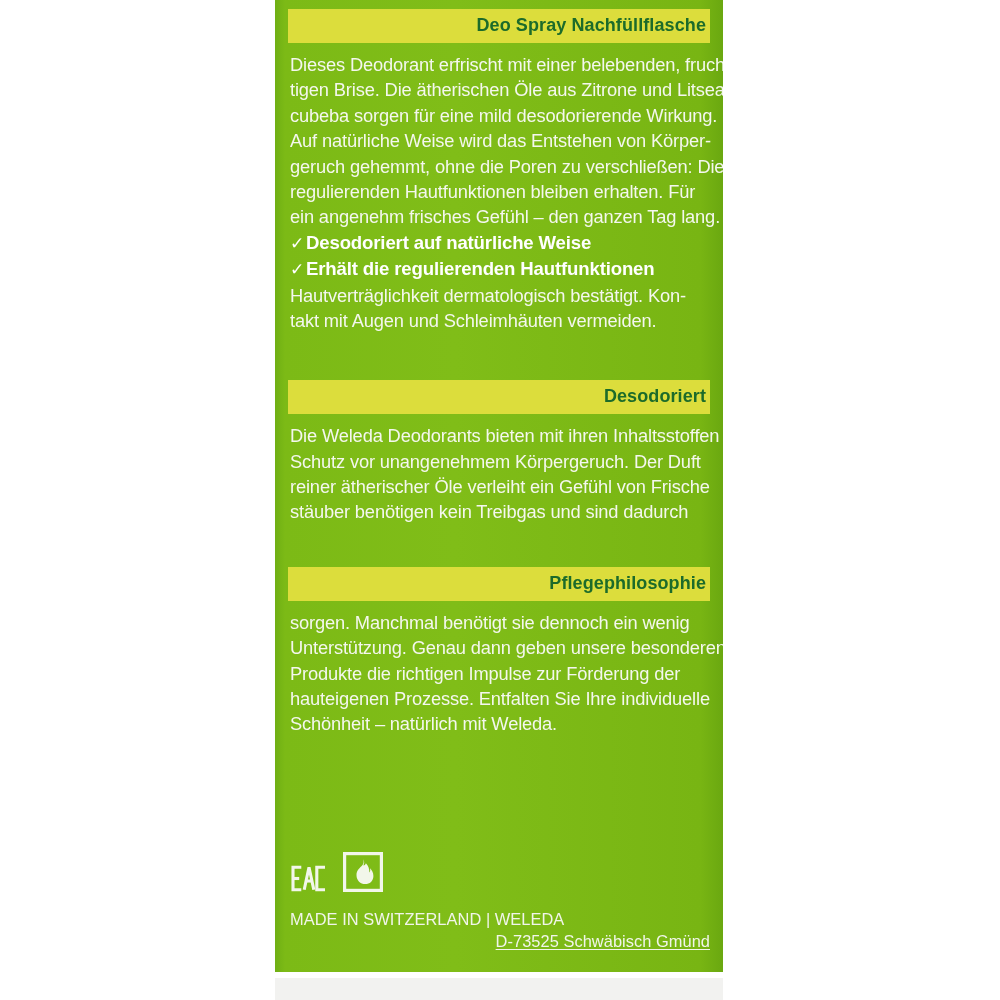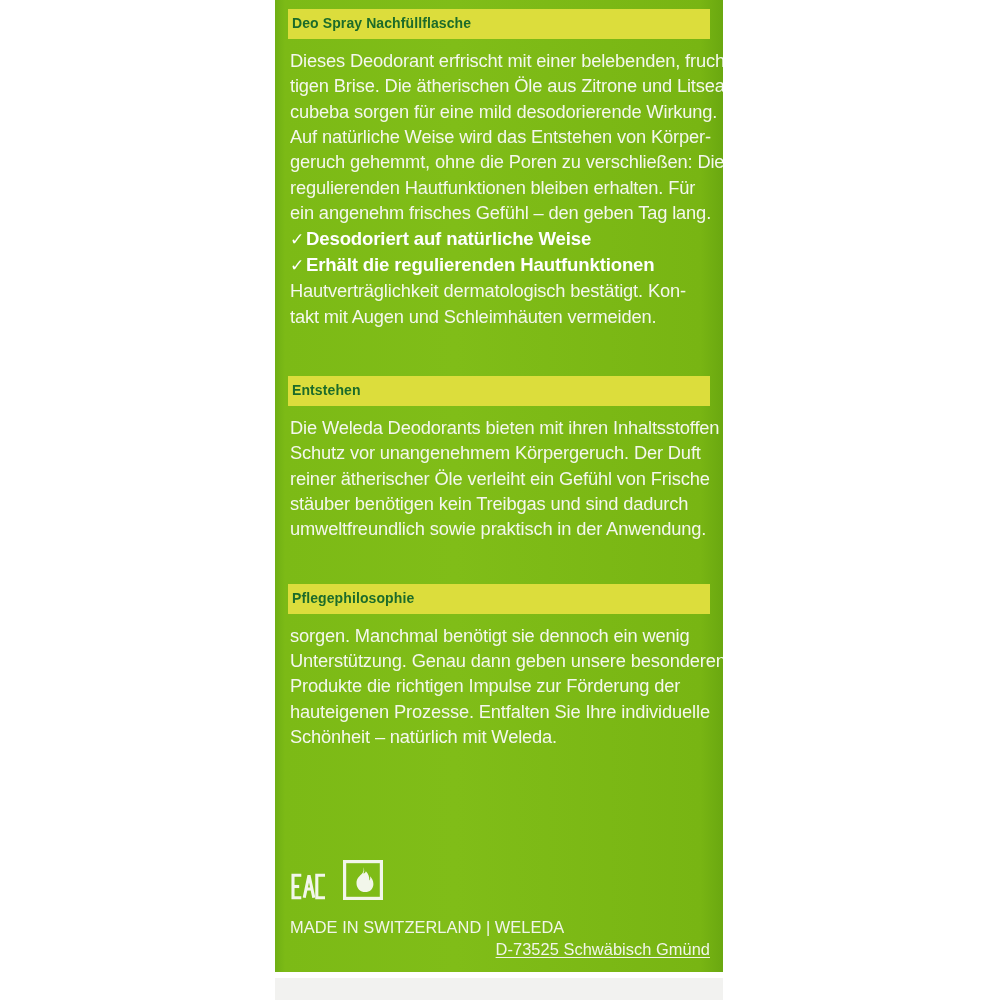--- a/index.html
+++ b/index.html
@@ -52,22 +52,22 @@
     width: 448px;
     height: 22px;
     background: #f2f2f0;
   }
 
   
   .head-bar {
     background: #dcdd3c;
     color: #1c6b2a;
     font-weight: bold;
-    font-size: 14px;
-    text-align: left;
+    font-size: 18px;
+    text-align: right;
     padding: 7px 4px 8px 4px;
     letter-spacing: 0.1px;
     line-height: 1.05;
   }
 
   
   .body-text {
     color: #f4f7ee;
     font-size: 18.3px;
     line-height: 25.4px;
@@ -99,21 +99,21 @@
     font-size: 17px;
   }
 
   .gap-sec { height: 47px; }
   .gap-sec-2 { height: 42px; }
 
   
   .footer {
     position: absolute;
     left: 13px;
-    bottom: 12px;
+    bottom: 20px;
     right: 13px;
   }
 
   .marks {
     display: flex;
     align-items: flex-end;
     gap: 15px;
     padding-left: 2px;
     margin-bottom: 13px;
   }
@@ -141,43 +141,42 @@
 
       <div class="head-bar">Deo Spray Nachfüllflasche</div>
 
       <div class="body-text">
         <span class="ln">Dieses Deodorant erfrischt mit einer belebenden, fruch-</span>
         <span class="ln">tigen Brise. Die ätherischen Öle aus Zitrone und Litsea</span>
         <span class="ln">cubeba sorgen für eine mild desodorierende Wirkung.</span>
         <span class="ln">Auf natürliche Weise wird das Entstehen von Körper-</span>
         <span class="ln">geruch gehemmt, ohne die Poren zu verschließen: Die</span>
         <span class="ln">regulierenden Hautfunktionen bleiben erhalten. Für</span>
-        <span class="ln">ein angenehm frisches Gefühl – den geben Tag lang.</span>
+        <span class="ln">ein angenehm frisches Gefühl – den ganzen Tag lang.</span>
       </div>
 
       <ul class="bullets">
         <li><span class="tick">✓</span><span>Desodoriert auf natürliche Weise</span></li>
         <li><span class="tick">✓</span><span>Erhält die regulierenden Hautfunktionen</span></li>
       </ul>
 
       <div class="body-text" style="margin-top:0;">
         <span class="ln">Hautverträglichkeit dermatologisch bestätigt. Kon-</span>
         <span class="ln">takt mit Augen und Schleimhäuten vermeiden.</span>
       </div>
 
       <div class="gap-sec"></div>
 
-      <div class="head-bar">Entstehen</div>
+      <div class="head-bar">Desodoriert</div>
 
       <div class="body-text">
         <span class="ln">Die Weleda Deodorants bieten mit ihren Inhaltsstoffen</span>
         <span class="ln">Schutz vor unangenehmem Körpergeruch. Der Duft</span>
         <span class="ln">reiner ätherischer Öle verleiht ein Gefühl von Frische</span>
         <span class="ln">stäuber benötigen kein Treibgas und sind dadurch</span>
-        <span class="ln">umweltfreundlich sowie praktisch in der Anwendung.</span>
       </div>
 
       <div class="gap-sec-2"></div>
 
       <div class="head-bar">Pflegephilosophie</div>
 
       <div class="body-text">
         <span class="ln">sorgen. Manchmal benötigt sie dennoch ein wenig</span>
         <span class="ln">Unterstützung. Genau dann geben unsere besonderen</span>
         <span class="ln">Produkte die richtigen Impulse zur Förderung der</span>

